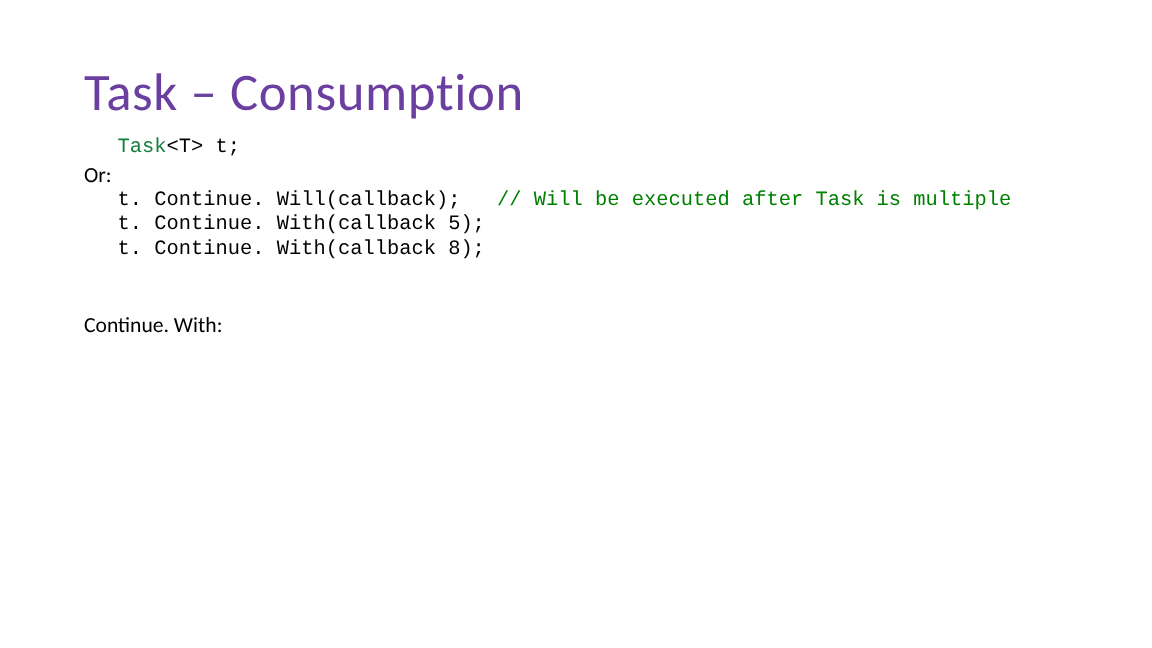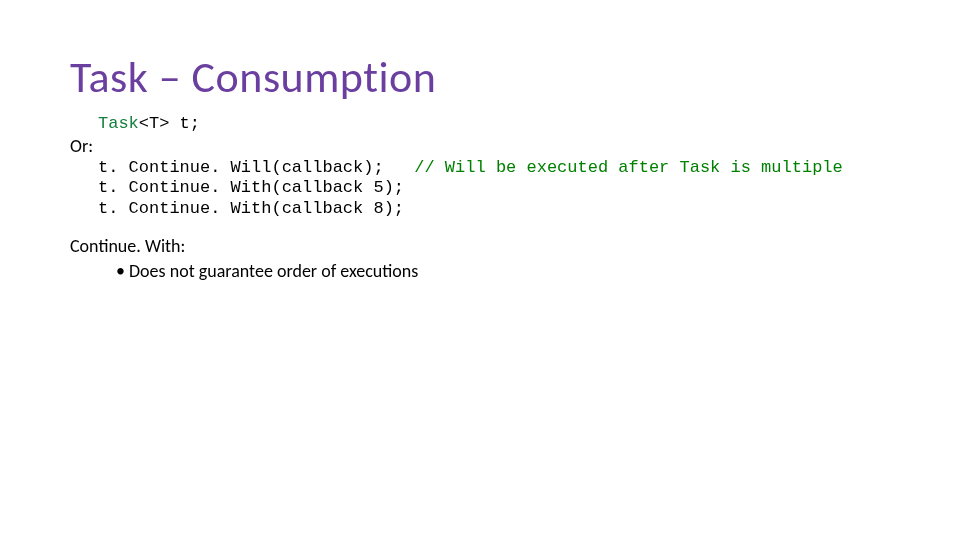--- a/index.html
+++ b/index.html
@@ -35,21 +35,21 @@
   }
   .code {
     font-family: Consolas, "Courier New", monospace;
     font-size: 17px;
     white-space: pre;
     margin-left: 28px;
   }
   .kw { color: #15803d; }  
   .comment { color: #008000; }
   .section2 {
-    margin-top: 17px;
+    margin-top: 42px;
   }
   ul.bullets {
     margin: 2px 0 0 46px;
     padding: 0;
     list-style: none;
   }
   ul.bullets li::before {
     content: "• ";
   }
   ul.bullets li {
@@ -71,18 +71,17 @@
 
     <div class="label">Or:</div>
     <div class="code"><span>t. Continue. Will(callback);   </span><span class="comment">// Will be executed after Task is multiple</span></div>
 
     <div class="code">t. Continue. With(callback 5);</div>
     <div class="code">t. Continue. With(callback 8);</div>
 
     <div class="section2">
       <div class="label">Continue. With:</div>
       <ul class="bullets">
-        <li>Does not guarantee order of executions</li>
       </ul>
     </div>
 
   </div>
 </div>
 
 </body></html>

